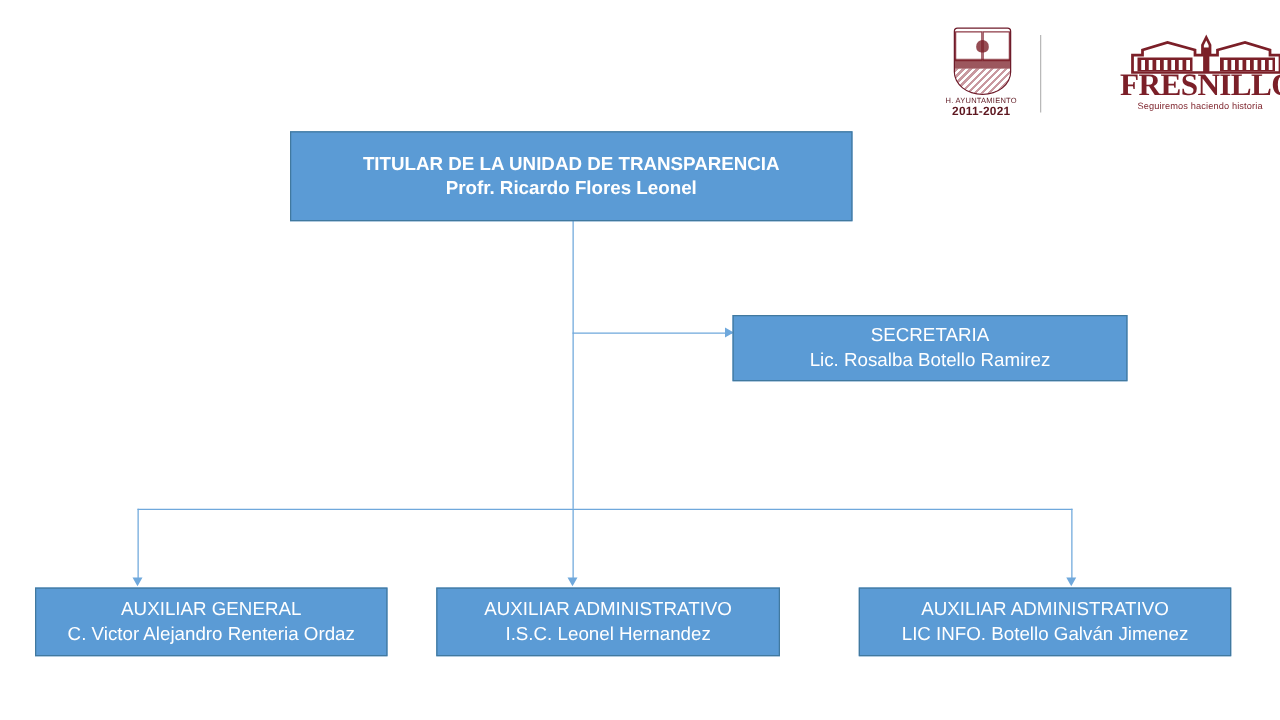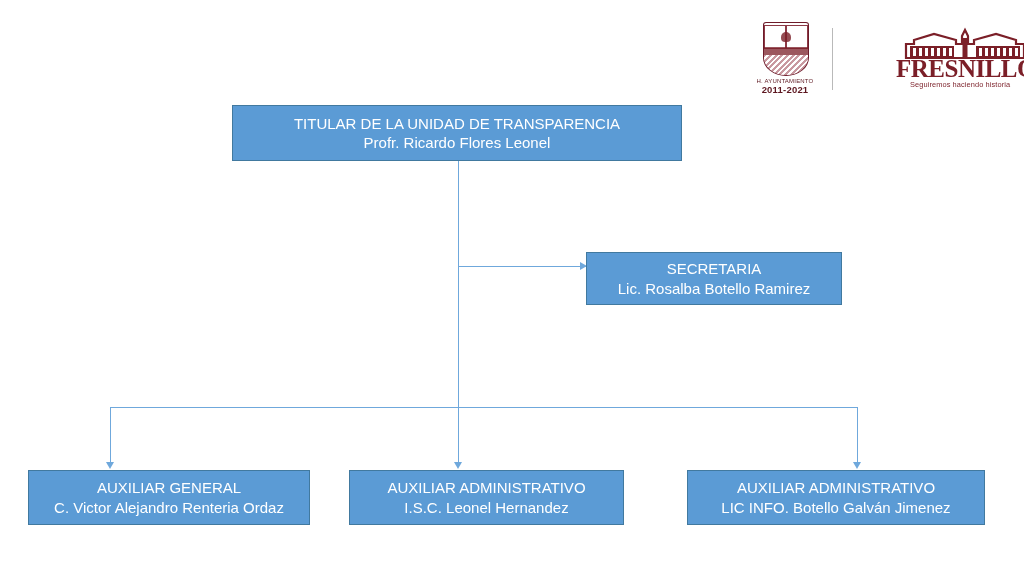--- a/index.html
+++ b/index.html
@@ -240,22 +240,22 @@
   }
   .node .role {
     font-size: 15px;
     white-space: nowrap;
   }
   .node .person {
     font-size: 15px;
     white-space: nowrap;
   }
 
-  #node-titular   { left: 232px; top: 105px; width: 450px; height: 56px; }
-  #node-secretaria{ left: 586px; top: 252px; width: 256px; height: 53px; }
+  #node-titular   { left: 232px; top: 105px; width: 450px; height: 72px; font-weight: bold; }
+  #node-secretaria{ left: 586px; top: 252px; width: 316px; height: 53px; }
   #node-aux-gen   { left: 28px;  top: 470px; width: 282px; height: 55px; }
   #node-aux-adm-1 { left: 349px; top: 470px; width: 275px; height: 55px; }
   #node-aux-adm-2 { left: 687px; top: 470px; width: 298px; height: 55px; }
 
   
   .conn {
     position: absolute;
     background: #6FA8DC;
   }
   .conn-v { width: 1.4px; }

